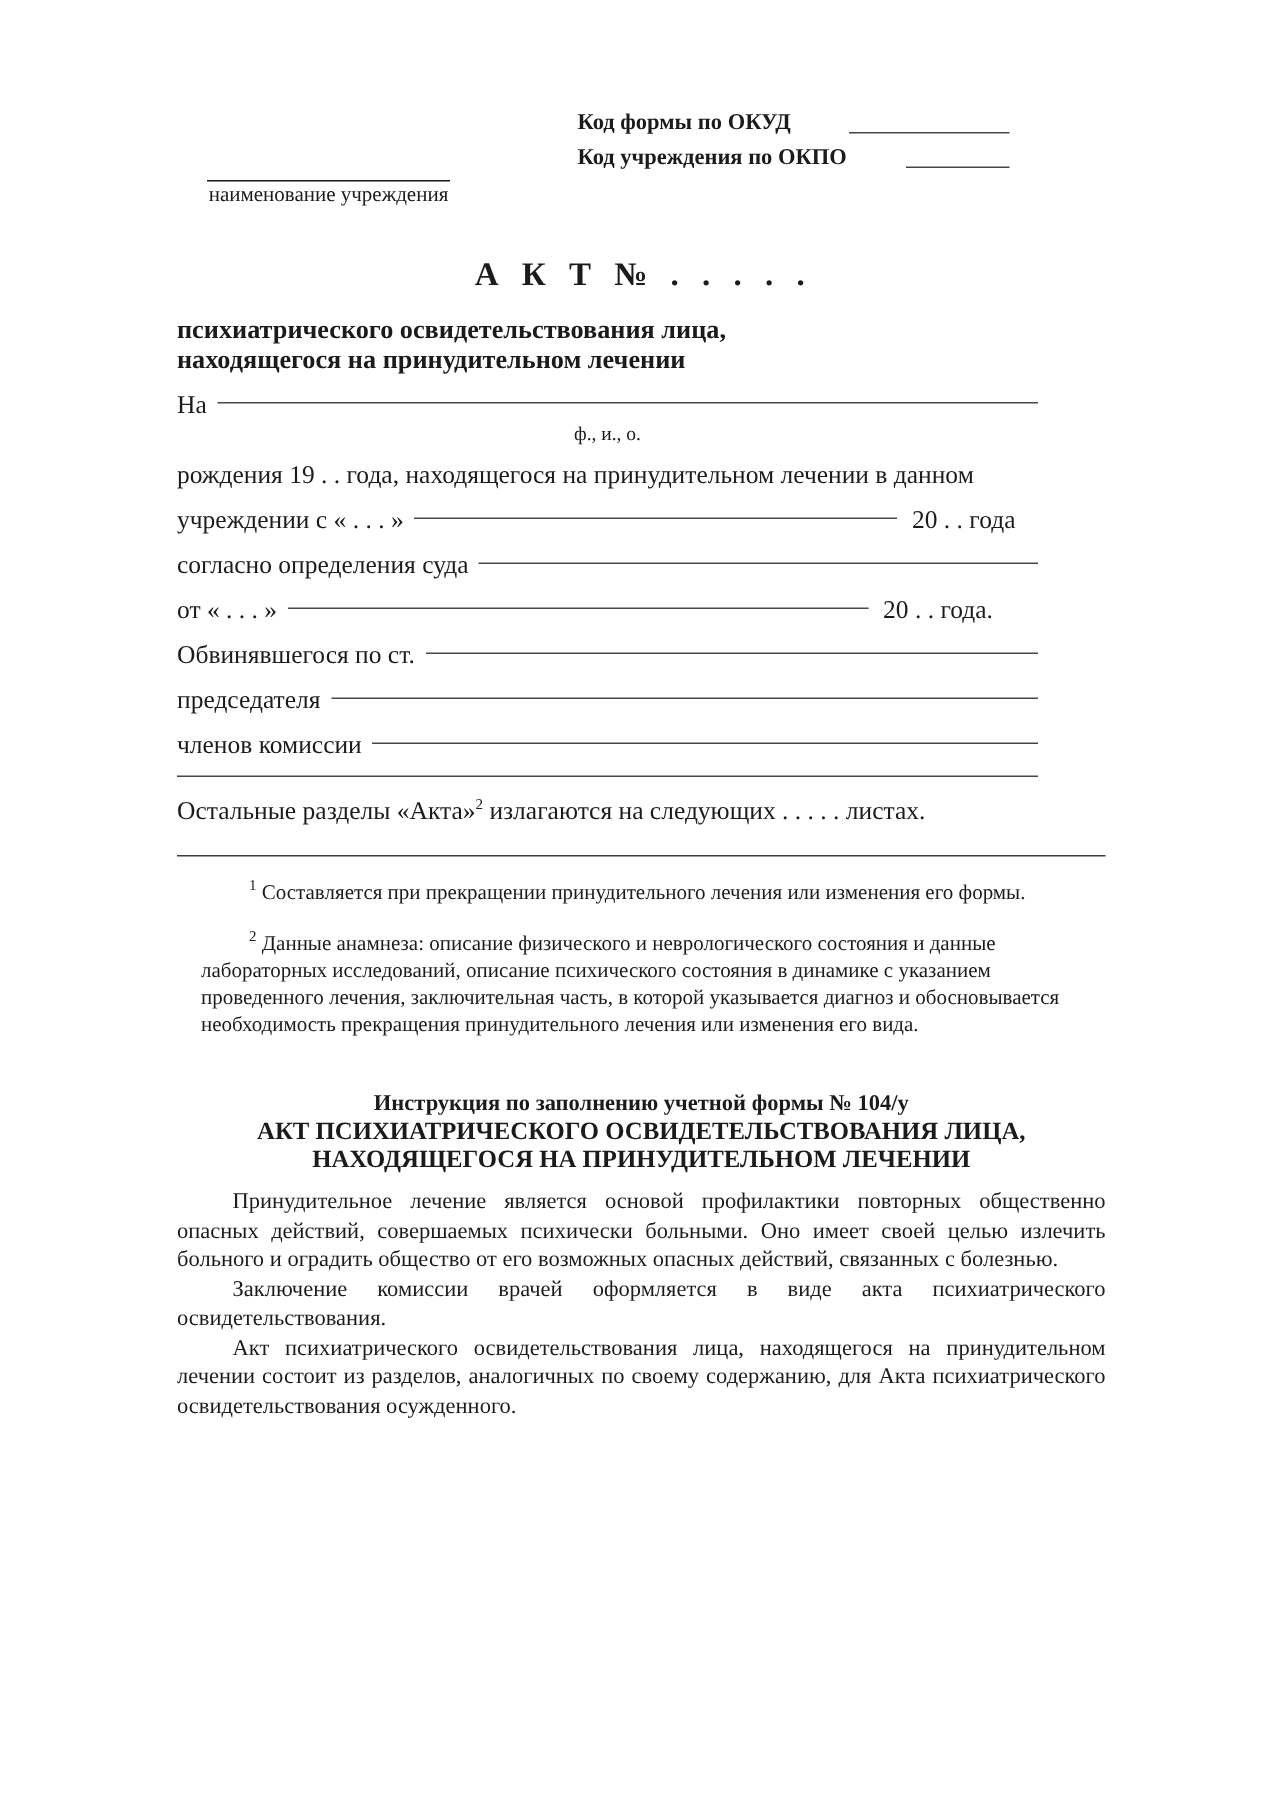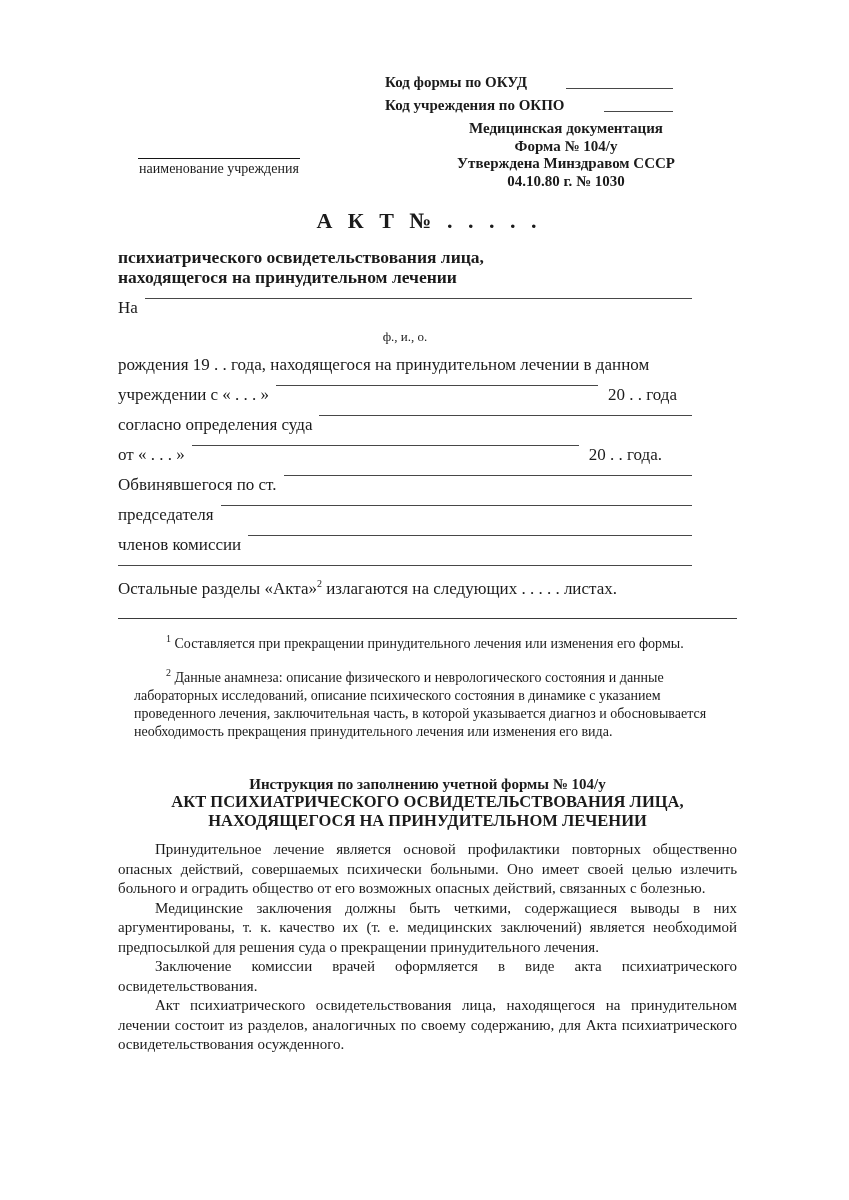--- a/index.html
+++ b/index.html
@@ -28,26 +28,26 @@
   .institution { align-self: flex-end; width: 186px; margin-left: 8px; text-align: center; font-size: 14px; padding-bottom: 13px; }
   .inst-line { border-top: 1.6px solid #161616; width: 162px; margin: 0 auto 2px auto; }
   .doc-info { font-weight: bold; font-size: 15px; line-height: 17.5px; text-align: center; margin-right: 62px; }
 
   
   .act-title { text-align: center; font-weight: bold; font-size: 22px; margin-top: 18px; letter-spacing: 2px; word-spacing: 6px; }
   .act-subtitle { text-align: left; font-weight: bold; font-size: 17.5px; line-height: 20px; margin-top: 13px; }
 
   
   .form-section { margin-top: 10px; font-size: 17px; padding-right: 45px; }
-  .frow { display: flex; align-items: flex-start; line-height: 19px; margin-top: 11px; white-space: nowrap; }
+  .frow { display: flex; align-items: center; line-height: 19px; margin-top: 11px; white-space: nowrap; }
   .ftext { line-height: 19px; margin-top: 11px; }
   .suffix { margin-left: 10px; flex: 0 0 auto; }
   .suffix.end-gap { margin-right: 30px; }
   .suffix.end-gap-sm { margin-right: 15px; }
-  .fio-caption { font-size: 13px; line-height: 15px; text-align: center; margin-top: 12px; }
+  .fio-caption { font-size: 13px; line-height: 15px; text-align: center; margin-top: 2px; }
   sup { font-size: 10px; line-height: 0; }
 
   
   .footnotes { margin-top: 20px; font-size: 14px; line-height: 18px; }
   .fn-sep { border-top: 1.5px solid #3a3a3a; margin: 0 0 6px 0; }
   .fn { margin: 16px; text-indent: 32px; }
 
   
   .instruction { margin-top: 34px; }
   .ins-h1 { text-align: center; font-weight: bold; font-size: 15px; line-height: 18px; }
@@ -68,26 +68,20 @@
     <div class="code-row">
       <span>Код учреждения по ОКПО</span>
       <span class="fill-line"></span>
     </div>
   </div>
 
   <div class="header-row">
     <div class="institution">
       <div class="inst-line"></div>
       <div>наименование учреждения</div>
-    </div>
-    <div class="doc-info">
-      <div>Медицинская документация</div>
-      <div>Форма № 104/у</div>
-      <div>Утверждена Минздравом СССР</div>
-      <div>04.10.80 г. № 1030</div>
     </div>
   </div>
 
   <div class="act-title">А К Т № . . . . .</div>
   <div class="act-subtitle">
     <div>психиатрического освидетельствования лица,</div>
     <div>находящегося на принудительном лечении</div>
   </div>
 
   <div class="form-section">
@@ -147,19 +141,18 @@
     <p class="fn"><sup>1</sup> <span>Составляется при прекращении принудительного лечения или изменения его формы.</span></p>
     <p class="fn"><sup>2</sup> <span>Данные анамнеза: описание физического и неврологического состояния и данные лабораторных исследований, описание психического состояния в динамике с указанием проведенного лечения, заключительная часть, в которой указывается диагноз и обосновывается необходимость прекращения принудительного лечения или изменения его вида.</span></p>
   </div>
 
   <div class="instruction">
     <div class="ins-h1">Инструкция по заполнению учетной формы № 104/у</div>
     <div class="ins-h2">АКТ ПСИХИАТРИЧЕСКОГО ОСВИДЕТЕЛЬСТВОВАНИЯ ЛИЦА,</div>
     <div class="ins-h2">НАХОДЯЩЕГОСЯ  НА ПРИНУДИТЕЛЬНОМ ЛЕЧЕНИИ</div>
     <div class="ins-body">
       <p>Принудительное лечение является основой профилактики повторных общественно опасных действий, совершаемых психически больными. Оно имеет своей целью излечить больного и оградить общество от его возможных опасных действий, связанных с болезнью.</p>
-      <p>Медицинские заключения должны быть четкими, содержащиеся выводы в них аргументированы, т. к. качество их (т. е. медицинских заключений) является необходимой предпосылкой для решения суда о прекращении принудительного лечения.</p>
       <p>Заключение комиссии врачей оформляется в виде акта психиатрического освидетельствования.</p>
       <p>Акт психиатрического освидетельствования лица, находящегося на принудительном лечении состоит из разделов, аналогичных по своему содержанию, для Акта психиатрического освидетельствования осужденного.</p>
     </div>
   </div>
 
 </div>
 
 </body></html>

